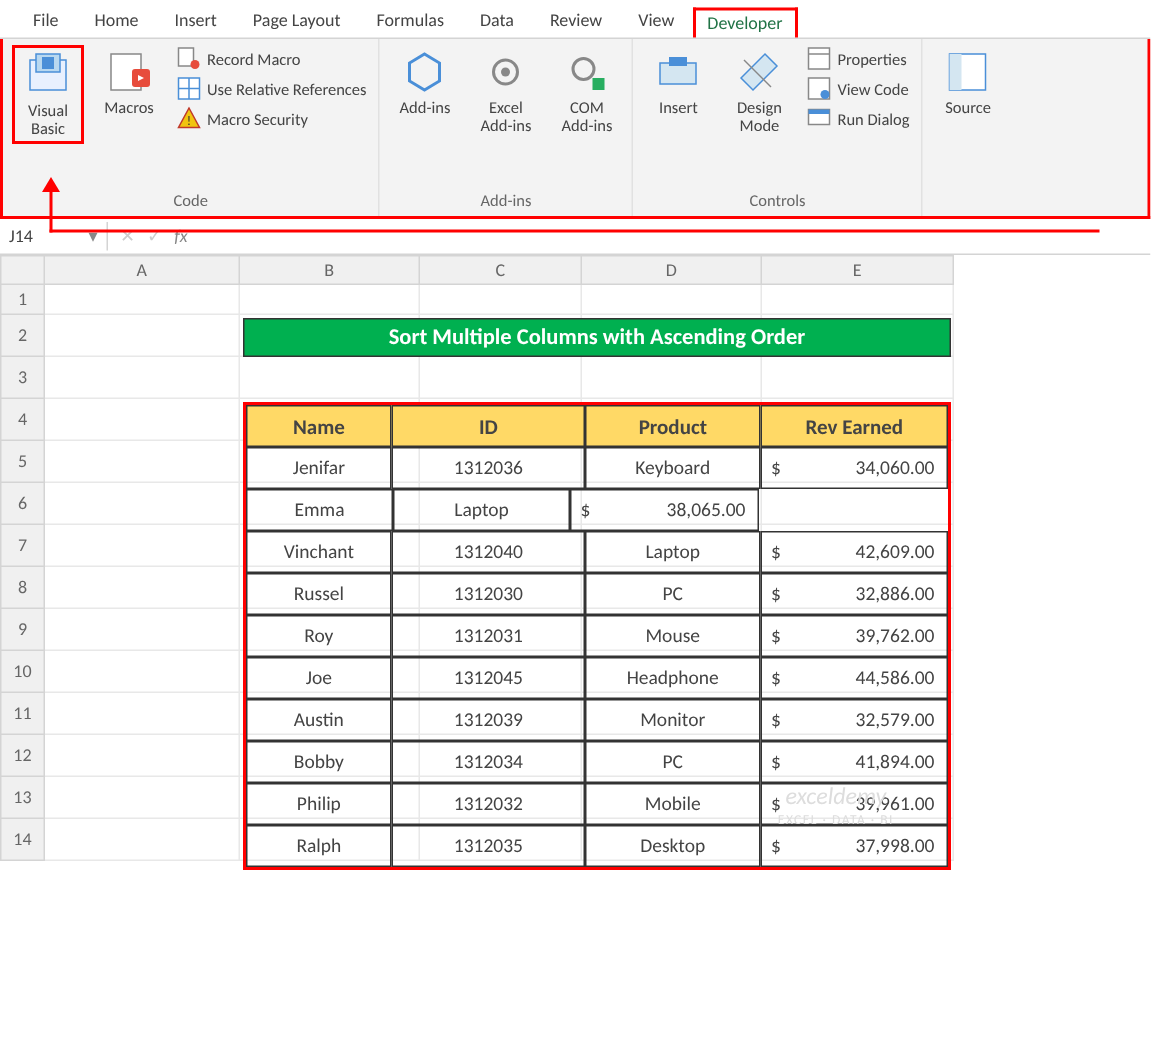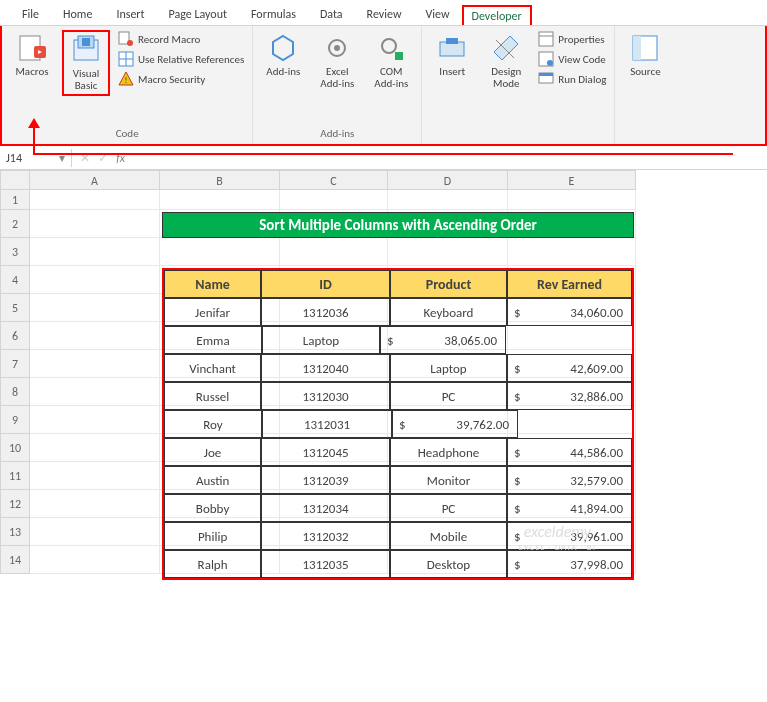--- a/index.html
+++ b/index.html
@@ -66,36 +66,36 @@
   <div class="tab">Formulas</div>
   <div class="tab">Data</div>
   <div class="tab">Review</div>
   <div class="tab">View</div>
   <div class="tab active dev">Developer</div>
 </div>
 
 <div class="ribbon">
   <div class="grp">
     <div class="grp-body">
+      <div class="big-btn vb">
+        <svg class="icon" viewBox="0 0 32 32">
+            <rect x="4" y="6" width="24" height="20" fill="#E8F0FE" stroke="#4A8FD8"></rect>
+            <rect x="8" y="2" width="16" height="12" fill="#B8D8F0" stroke="#4A8FD8"></rect>
+            <rect x="12" y="4" width="8" height="8" fill="#4A8FD8"></rect>
+          </svg>
+        <span>Visual Basic</span>
+      </div>
       <div class="big-btn">
         <svg class="icon" viewBox="0 0 32 32">
             <rect x="4" y="4" width="20" height="24" fill="#fff" stroke="#888"></rect>
             <rect x="18" y="14" width="12" height="12" fill="#E74C3C" rx="2"></rect>
             <polygon points="22,18 22,22 26,20" fill="#fff"></polygon>
           </svg>
         <span>Macros</span>
       </div>
-      <div class="big-btn vb">
-        <svg class="icon" viewBox="0 0 32 32">
-            <rect x="4" y="6" width="24" height="20" fill="#E8F0FE" stroke="#4A8FD8"></rect>
-            <rect x="8" y="2" width="16" height="12" fill="#B8D8F0" stroke="#4A8FD8"></rect>
-            <rect x="12" y="4" width="8" height="8" fill="#4A8FD8"></rect>
-          </svg>
-        <span>Visual Basic</span>
-      </div>
       <div class="small-btns">
         <div class="small-btn">
           <svg class="sicon" viewBox="0 0 16 16">
               <rect x="1" y="1" width="10" height="12" fill="#fff" stroke="#888"></rect>
               <circle cx="12" cy="12" r="3" fill="#E74C3C"></circle>
             </svg>
           <span>Record Macro</span>
         </div>
         <div class="small-btn">
           <svg class="sicon" viewBox="0 0 16 16">
@@ -176,20 +176,21 @@
         </div>
         <div class="small-btn">
           <svg class="sicon" viewBox="0 0 16 16">
               <rect x="1" y="2" width="14" height="10" fill="#fff" stroke="#888"></rect>
               <rect x="1" y="2" width="14" height="3" fill="#4A8FD8"></rect>
             </svg>
           <span>Run Dialog</span>
         </div>
       </div>
     </div>
+    <div class="grp-label">Controls</div>
   </div>
 
   <div class="grp" style="border-right:none;">
     <div class="grp-body">
       <div class="big-btn">
         <svg class="icon" viewBox="0 0 32 32">
             <rect x="4" y="4" width="24" height="24" fill="#fff" stroke="#4A8FD8"></rect>
             <rect x="4" y="4" width="8" height="24" fill="#D4E6F1"></rect>
           </svg>
         <span>Source</span>
@@ -385,20 +386,21 @@
      <div class="dt-cell dt-c2">1312030</div>
      <div class="dt-cell dt-c3">PC</div>
      <div class="dt-cell dt-c4 money">
                 <span>$</span>
                 <span>32,886.00</span>
               </div>
    </div>
             <div class="dt-row">
      <div class="dt-cell dt-c1">Roy</div>
      <div class="dt-cell dt-c2">1312031</div>
+     <div class="dt-cell dt-c3">Mouse</div>
      <div class="dt-cell dt-c4 money">
                 <span>$</span>
                 <span>39,762.00</span>
               </div>
    </div>
             <div class="dt-row">
      <div class="dt-cell dt-c1">Joe</div>
      <div class="dt-cell dt-c2">1312045</div>
      <div class="dt-cell dt-c3">Headphone</div>
      <div class="dt-cell dt-c4 money">

